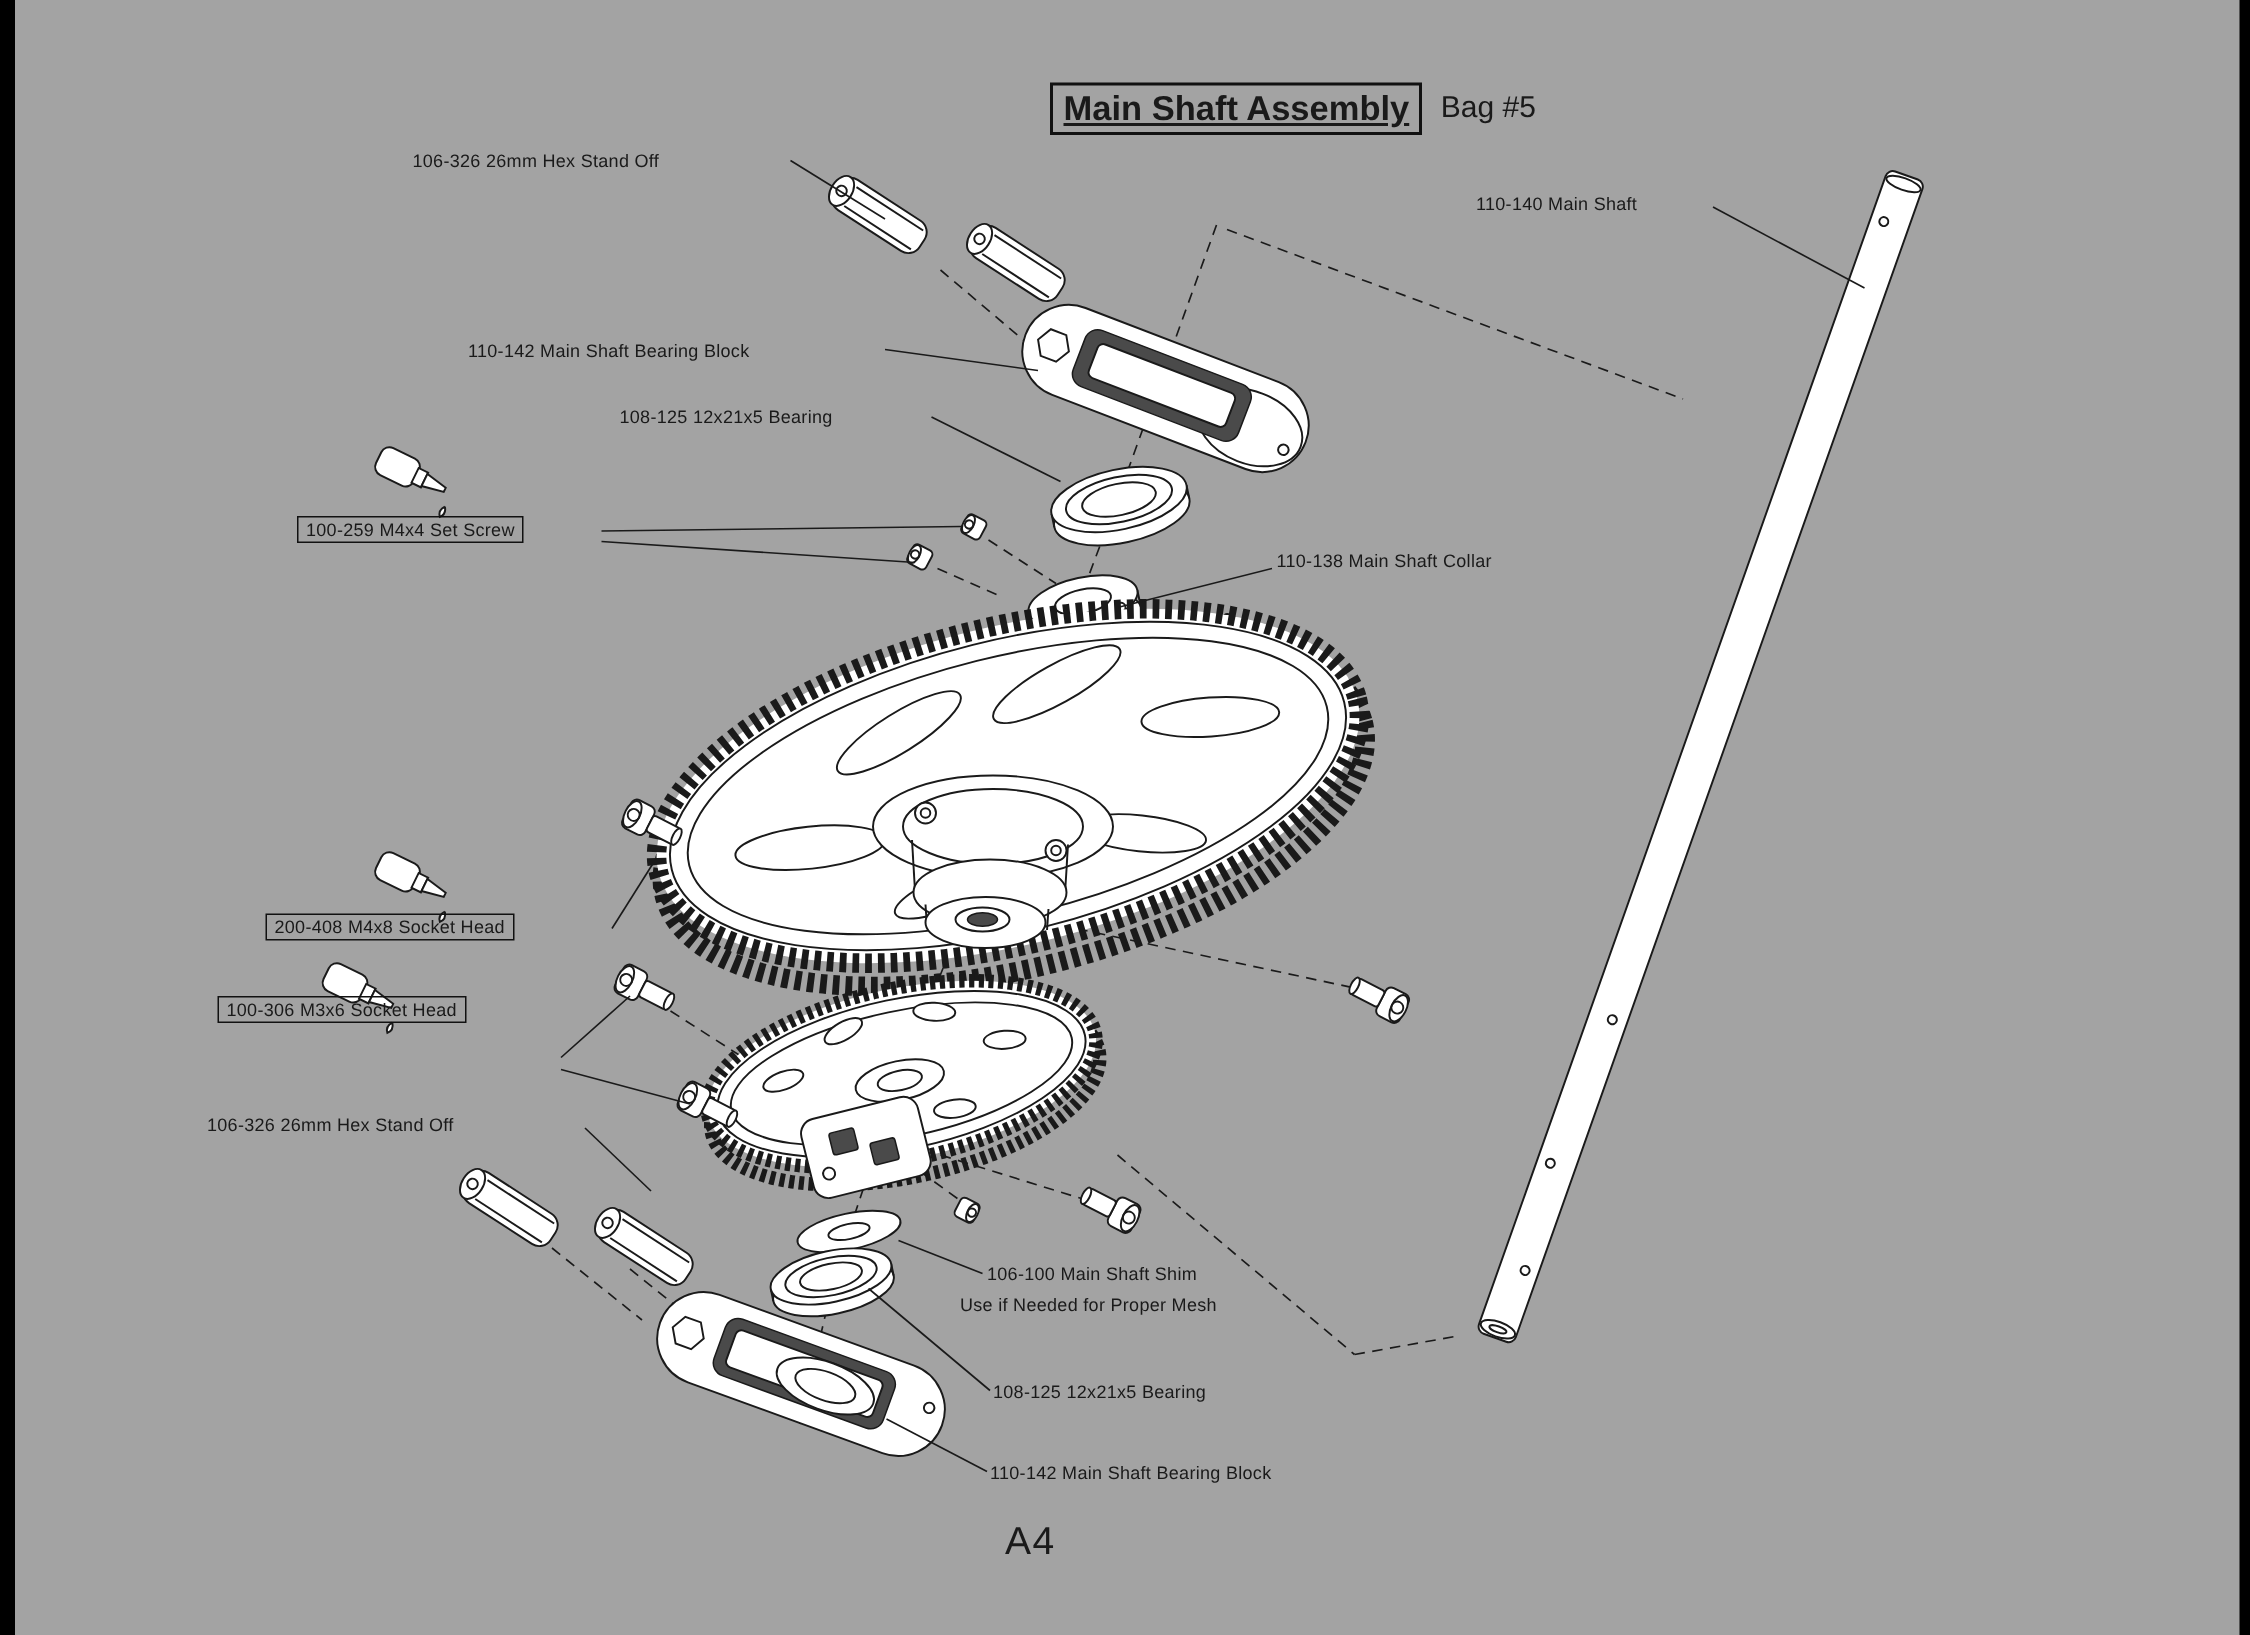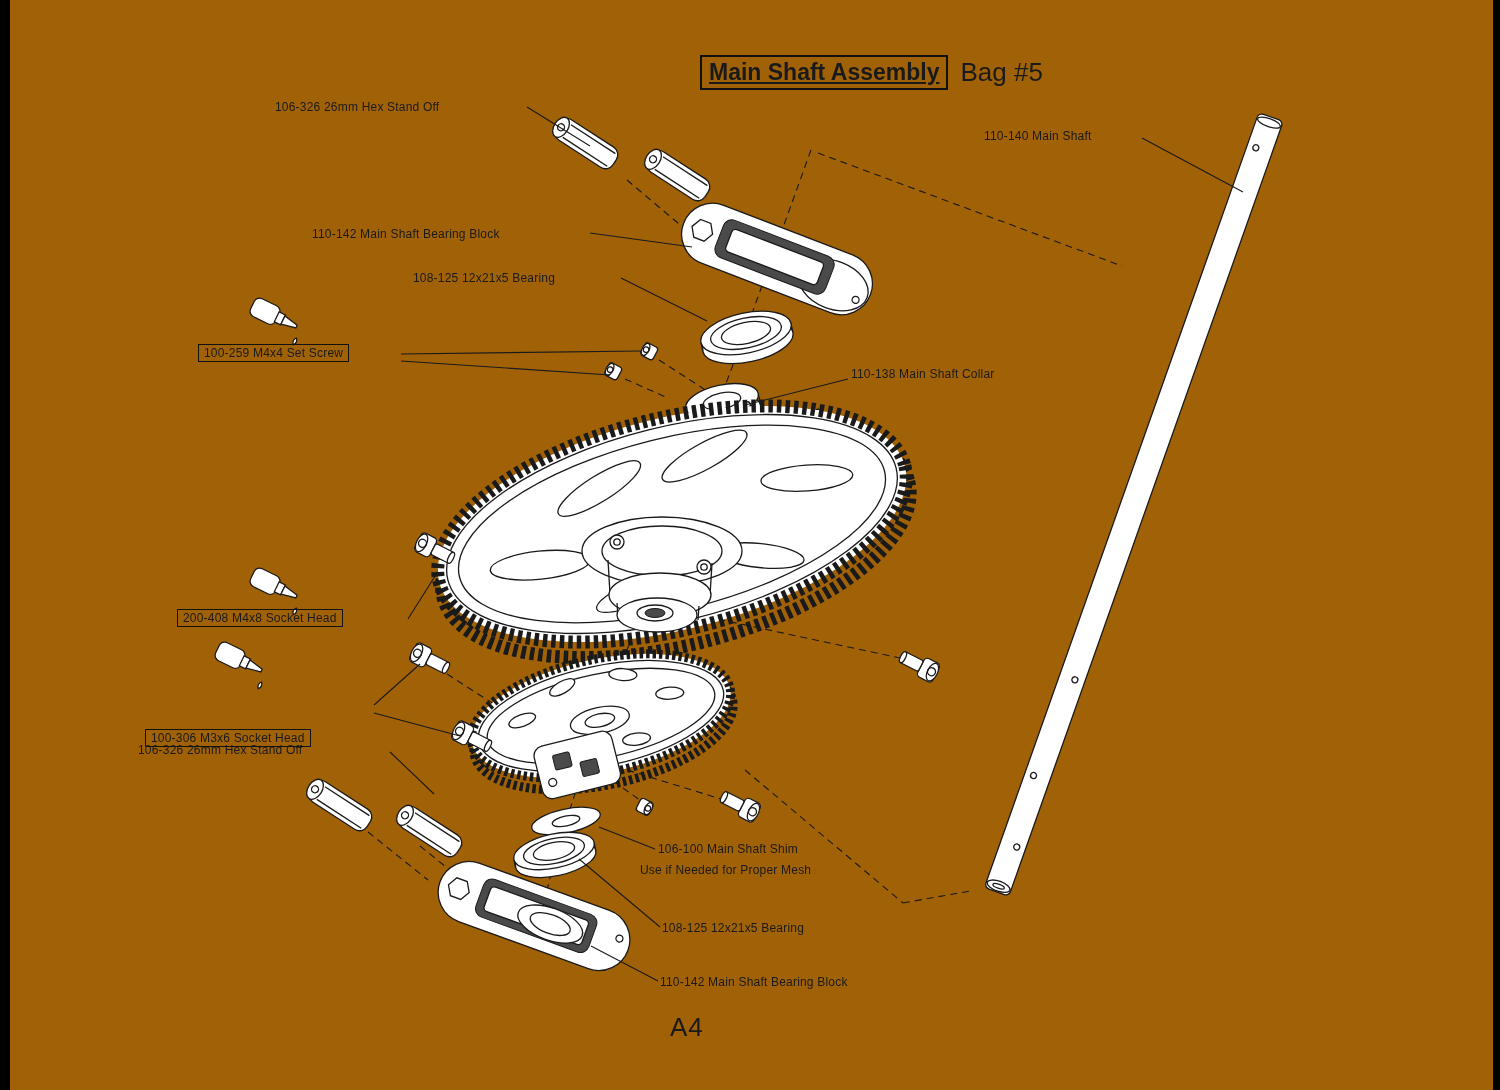--- a/index.html
+++ b/index.html
@@ -1,40 +1,40 @@
 <!DOCTYPE html>
 <html><head>
 <meta charset="utf-8">
 <style>
   * { margin:0; padding:0; box-sizing:border-box; }
   html,body { background:#e8e8e8; }
   body { font-family:"Liberation Sans", sans-serif; color:#1a1a1a; }
   .page {
     position:relative; width:1500px; height:1090px;
-    background:#a16207; overflow:hidden;
+    background:#a3a3a3; overflow:hidden;
   }
   .edge { position:absolute; top:0; bottom:0; background:#000; }
   .edge.left  { left:0;  width:10px; }
   .edge.right { right:0; width:7px; }
 
   svg.diagram { position:absolute; left:0; top:0; }
   .ln   { fill:none;  stroke:#1a1a1a; stroke-width:1.3; }
   .fw   { fill:#ffffff; stroke:#1a1a1a; stroke-width:1.3; }
   .fd   { fill:#4a4a4a; stroke:#1a1a1a; stroke-width:1; }
   .teeth{ fill:none; stroke:#1a1a1a; }
   .dash { fill:none; stroke:#1a1a1a; stroke-width:1.1; stroke-dasharray:7 5; }
   .lead { fill:none; stroke:#1a1a1a; stroke-width:1.1; }
 
   .lbl { position:absolute; font-size:12px; letter-spacing:.2px; white-space:nowrap; }
   .lbl.boxed { border:1.5px solid #111; padding:1px 5px; }
   .lbl.bold  { font-weight:bold; line-height:19px; }
 
   .titlewrap { position:absolute; left:700px; top:55px; display:flex; align-items:center; gap:12px; }
   .title-box { border:2px solid #111; padding:2px 7px; font-size:23px; font-weight:bold; text-decoration:underline; }
-  .bag { font-size:26px; }
+  .bag { font-size:20px; }
   .pageno { position:absolute; left:670px; top:1012px; font-size:26px; letter-spacing:1px; }
 </style>
 </head>
 <body>
 
 <div class="page">
   <div class="edge left"></div>
   <div class="edge right"></div>
 
   <svg class="diagram" width="1500" height="1090" viewBox="0 0 1500 1090">
@@ -250,21 +250,21 @@
 
   <div class="lbl" style="left:275px; top:100px">106-326  26mm Hex Stand Off</div>
   <div class="lbl" style="left:312px; top:227px">110-142 Main Shaft Bearing Block</div>
   <div class="lbl" style="left:413px; top:271px">108-125 12x21x5 Bearing</div>
   <div class="lbl boxed" style="left:198px; top:344px">100-259 M4x4 Set Screw</div>
 
 
   <div class="lbl" style="left:851px; top:367px">110-138 Main Shaft Collar</div>
   <div class="lbl" style="left:984px; top:129px">110-140 Main Shaft</div>
   <div class="lbl boxed" style="left:177px; top:609px">200-408 M4x8 Socket Head</div>
-  <div class="lbl boxed" style="left:145px; top:729px">100-306 M3x6 Socket Head</div>
+  <div class="lbl boxed" style="left:145px; top:664px">100-306 M3x6 Socket Head</div>
   <div class="lbl" style="left:138px; top:743px">106-326  26mm Hex Stand Off</div>
   <div class="lbl" style="left:658px; top:842px">106-100 Main Shaft Shim</div>
   <div class="lbl" style="left:640px; top:863px">Use if Needed for Proper Mesh</div>
   <div class="lbl" style="left:662px; top:921px">108-125 12x21x5 Bearing</div>
   <div class="lbl" style="left:660px; top:975px">110-142 Main Shaft Bearing Block</div>
 
   <div class="pageno">A4</div>
 </div>
 
 </body></html>

